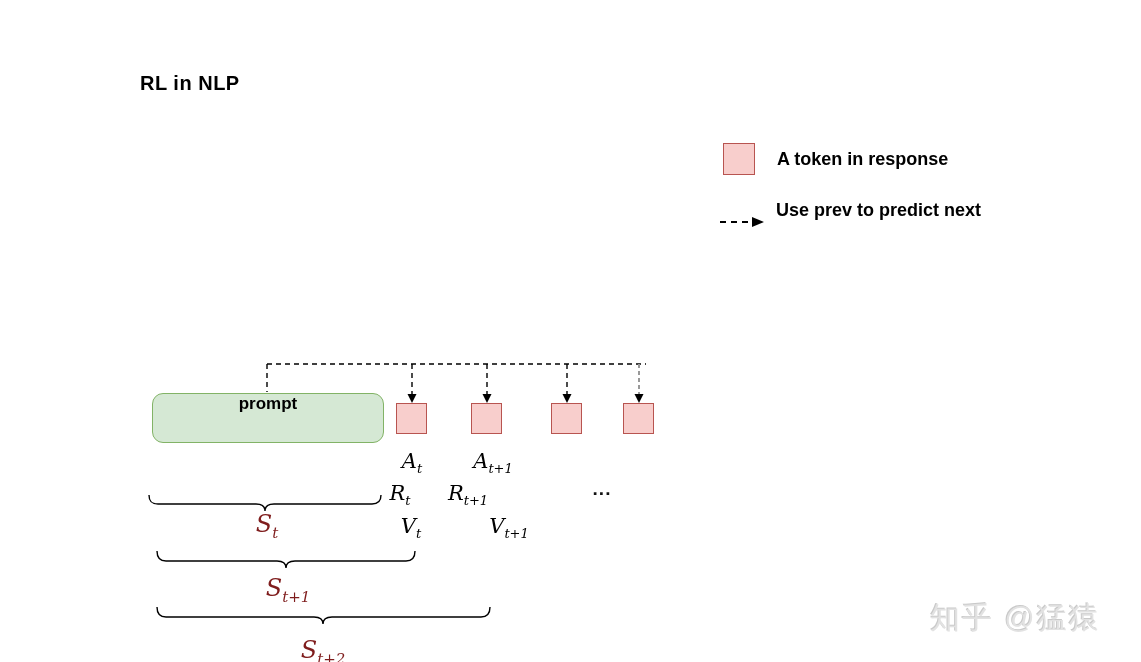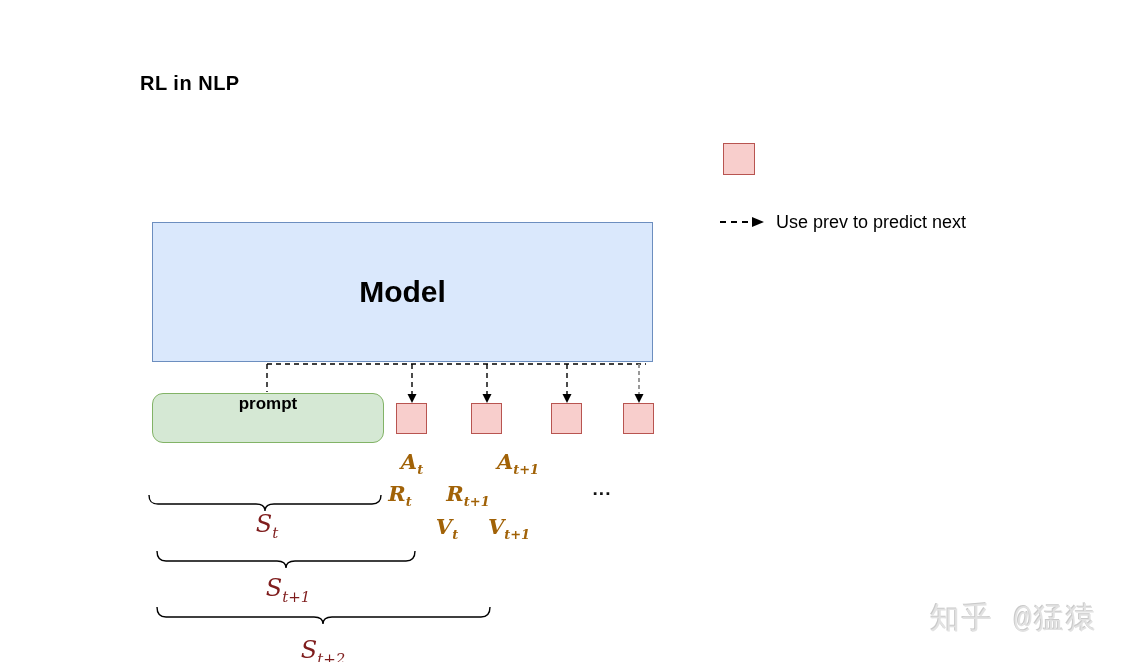--- a/index.html
+++ b/index.html
@@ -54,24 +54,23 @@
   svg.overlay { position: absolute; left: 0; top: 0; }
   .conn { stroke: var(--connector, #000); fill: none; stroke-width: 1.4; stroke-dasharray: 5 4; }
   .conn-muted { stroke: var(--connector-muted, #999); fill: none; stroke-width: 2; stroke-dasharray: 4 3; }
   .ahead { fill: var(--connector, #000); stroke: none; }
   .brace { stroke: #000; fill: none; stroke-width: 1.4; }
 
   .math {
     position: absolute;
     font-family: "DejaVu Serif", serif;
     font-style: italic;
-    font-size: 21px; color: #a16207;
+    font-size: 21px; color: #000000;
     transform: translateX(-50%);
     white-space: nowrap;
-    font-weight: bold;
   }
   .math sub { font-size: 13px; font-style: italic; }
   .ellipsis {
     position: absolute; left: 602px; top: 478px;
     transform: translateX(-50%);
     font-size: 19px; font-weight: bold; color: #111; letter-spacing: 1px;
   }
 
   .brace-label {
     position: absolute;
@@ -87,43 +86,39 @@
     background: var(--token-fill, #f8cecc);
     border: 1.5px solid var(--token-border, #b85450);
     box-sizing: border-box;
   }
   .legend-text1 {
     position: absolute; left: 777px; top: 149px;
     font-size: 18px; font-weight: bold; color: #000;
   }
   .legend-arrow { position: absolute; left: 719px; top: 215px; }
   .legend-text2 {
-    position: absolute; left: 776px; top: 212px;
-    font-size: 18px; font-weight: normal; color: #000;
+    position: absolute; left: 776px; top: 200px;
+    font-size: 18px; font-weight: bold; color: #000;
   }
 
   .watermark {
     position: absolute; left: 930px; top: 598px;
     font-size: 30px; color: #e2e2e2;
     text-shadow: -1px -1px 0 #c9c9c9;
     letter-spacing: 2px;
     white-space: nowrap;
-    font-family: Liberation Mono, monospace;
   }
 </style>
 </head>
 <body style="--model-fill: #dae8fc; --model-border: #6c8ebf; --prompt-fill: #d5e8d4; --prompt-border: #82b366; --token-fill: #f8cecc; --token-border: #b85450; --connector: #000000; --connector-muted: #999999;">
 
 <div class="canvas">
 
   <div class="page-title">RL in NLP</div>
 
-  <div class="model-box">
-    <span class="label">Model</span>
-  </div>
 
   <div class="prompt-box">
     <span class="label">prompt</span>
   </div>
 
   <div class="token t1"></div>
   <div class="token t2"></div>
   <div class="token t3"></div>
   <div class="token t4"></div>
 
@@ -149,25 +144,25 @@
 
     <path class="brace" d="M157,607 C157,613 159,617 166,617 L314,617 C319,617 323,619 323,624 C323,619 327,617 332,617 L481,617 C487,617 490,613 490,607"></path>
   </svg>
 
   <div class="math" style="left:412px; top:449px;">
     <span>A</span><sub>t</sub>
   </div>
   <div class="math" style="left:400px; top:481px;">
     <span>R</span><sub>t</sub>
   </div>
-  <div class="math" style="left:411px; top:514px;margin-left:36px;">
+  <div class="math" style="left:411px; top:514px;">
     <span>V</span><sub>t</sub>
   </div>
 
-  <div class="math" style="left:493px; top:449px;margin-left:25px;">
+  <div class="math" style="left:493px; top:449px;">
     <span>A</span><sub>t+1</sub>
   </div>
   <div class="math" style="left:468px; top:481px;">
     <span>R</span><sub>t+1</sub>
   </div>
   <div class="math" style="left:509px; top:514px;">
     <span>V</span><sub>t+1</sub>
   </div>
 
   <div class="ellipsis">...</div>
@@ -176,20 +171,21 @@
     <span>S</span><sub>t</sub>
   </div>
   <div class="brace-label" style="left:288px; top:574px;">
     <span>S</span><sub>t+1</sub>
   </div>
   <div class="brace-label" style="left:323px; top:636px;">
     <span>S</span><sub>t+2</sub>
   </div>
 
   <div class="legend-swatch"></div>
+  <div class="legend-text1">A token in response</div>
 
   <svg class="legend-arrow" width="50" height="14" viewBox="0 0 50 14">
     <path d="M1,7 H32" stroke="#000" stroke-width="2" fill="none" stroke-dasharray="6 5"></path>
     <path d="M33,2 L45,7 L33,12 Z" fill="#000"></path>
   </svg>
   <div class="legend-text2">Use prev to predict next</div>
 
   <div class="watermark">知乎 @猛猿</div>
 
 </div>

